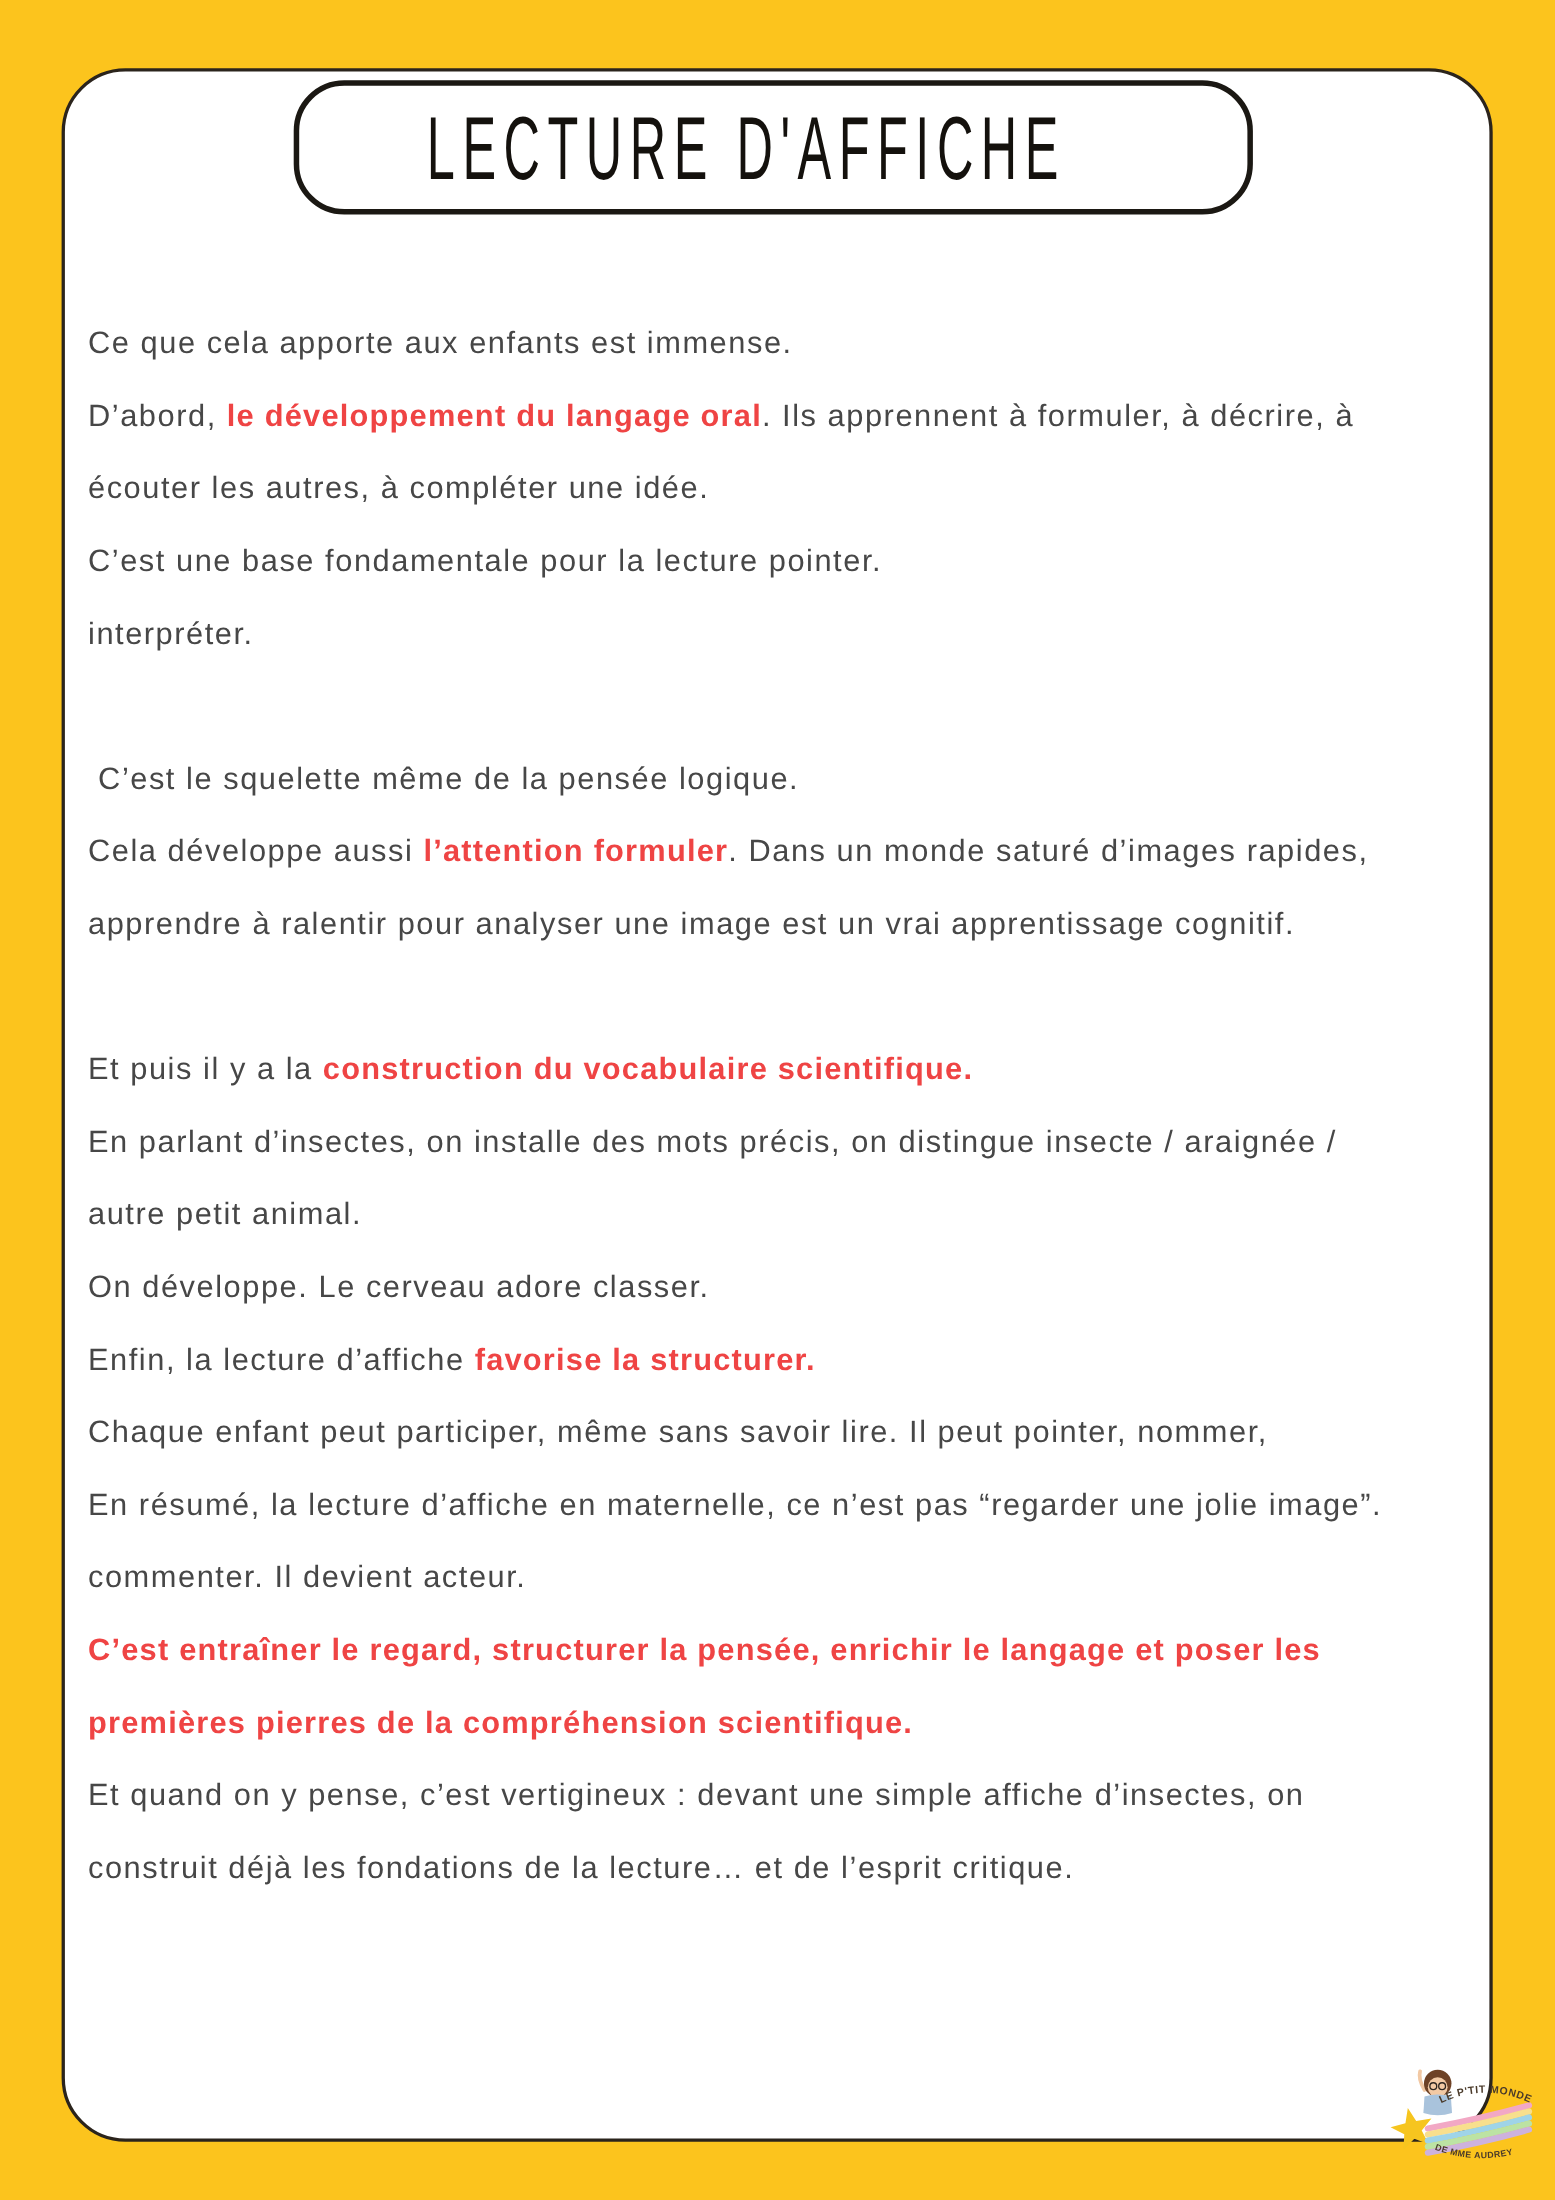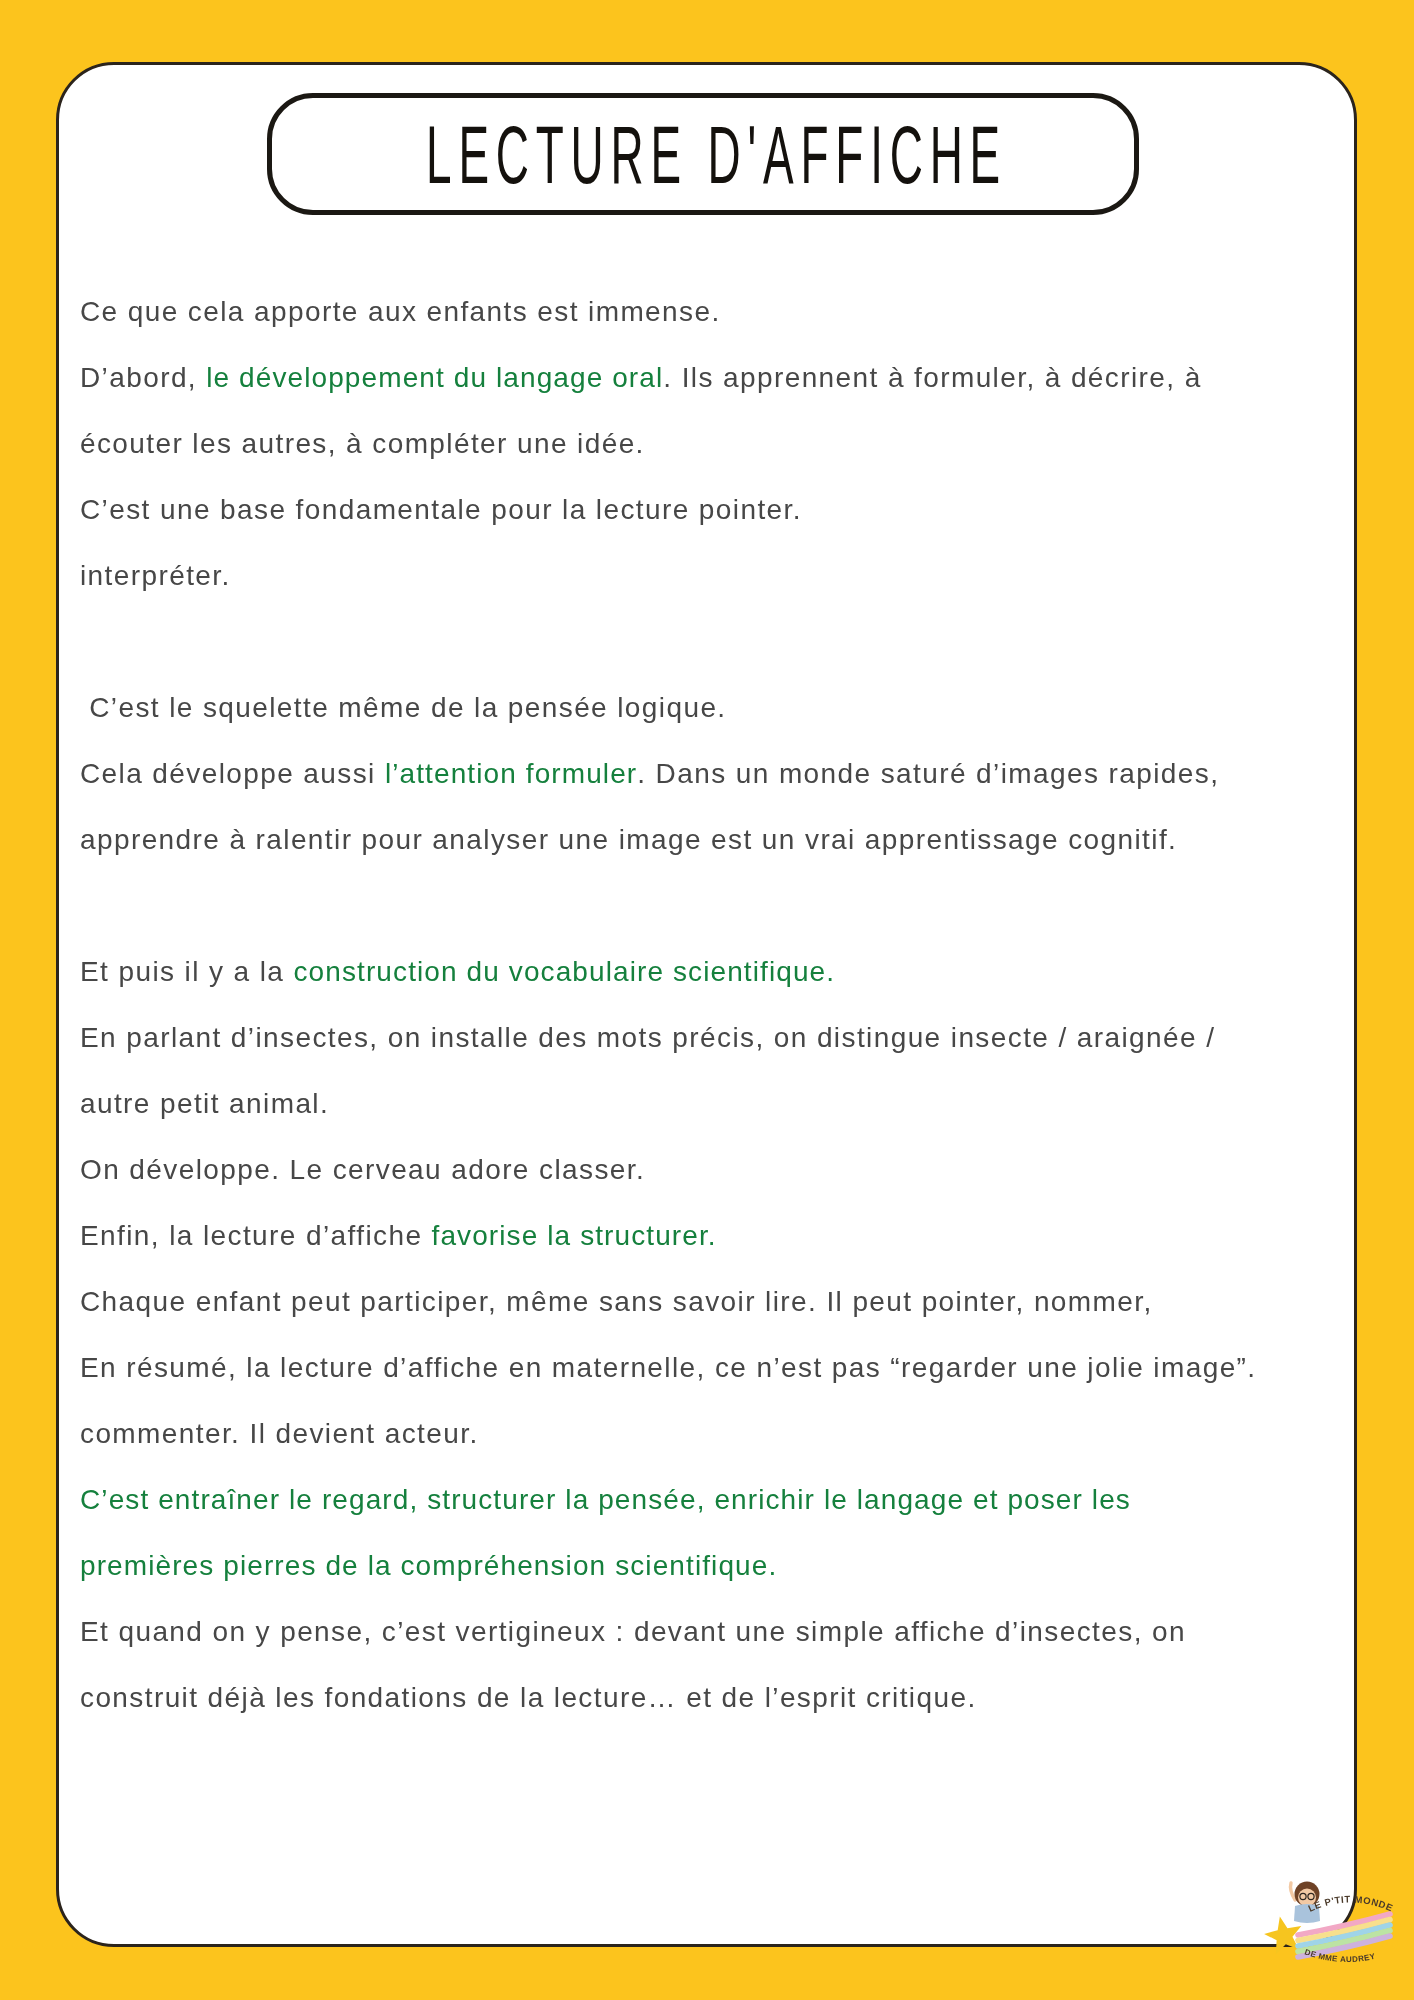--- a/index.html
+++ b/index.html
@@ -7,39 +7,39 @@
   .canvas {
     position:absolute; left:0; top:0; width:1414px; height:2000px;
     background:#FCC41D; overflow:hidden;
   }
   .paper {
     position:absolute; left:56px; top:62px; width:1301px; height:1885px;
     background:#ffffff; border:3px solid #2B241C; border-radius:58px;
     box-sizing:border-box;
   }
   .title-box {
-    position:absolute; left:208px; top:28px; width:872px; height:122px;
+    position:absolute; left:208px; top:8px; width:872px; height:122px;
     border:5px solid #1B1813; border-radius:46px;
-    display:flex; align-items:center; 
+    display:flex; align-items:center; justify-content:center;
     box-sizing:border-box; background:#ffffff;
   }
   .title-text {
     font-size:74px; font-weight:400; color:#14110d;
     letter-spacing:11px; white-space:nowrap;
     transform:scaleX(0.62) scaleY(1.1);
     position:relative; left:-24px;
   }
   .body-text {
     position:absolute; left:21px; top:214px; width:1258px;
   }
   .line {
     height:66px; line-height:66px; font-size:28px;
     color:#474747; white-space:pre; letter-spacing:1.4px;
   }
-  .line .bold { font-weight:400; color:#15803d; letter-spacing:1.1px; }
+  .line .bold { font-weight:700; color:#ef4444; letter-spacing:1.1px; }
   .logo {
     position:absolute; left:1262px; top:1878px; width:140px; height:104px;
     z-index:5;
   }
 </style>
 </head>
 <body>
 
 <div class="canvas">
   <div class="paper">

